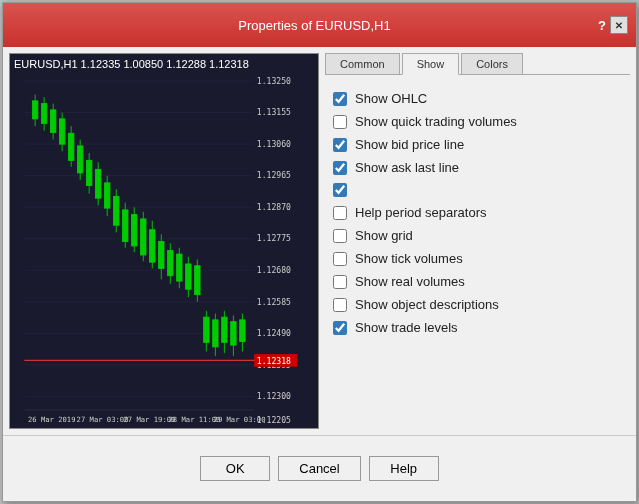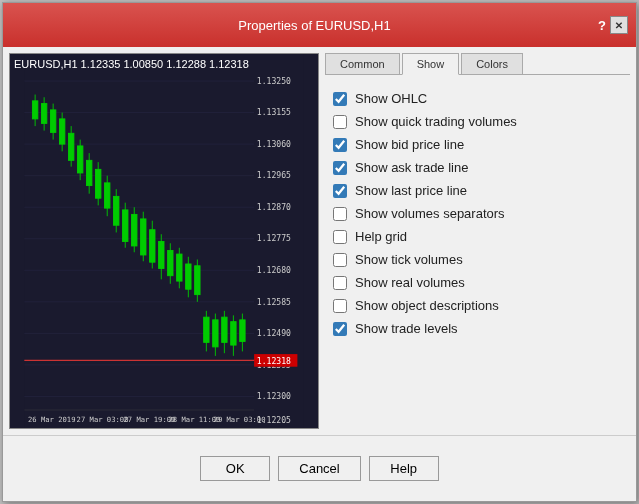--- a/index.html
+++ b/index.html
@@ -336,36 +336,35 @@
           <label class="option-label" for="opt1">Show quick trading volumes</label>
         </div>
 
         <div class="option-row">
           <input type="checkbox" checked="" id="opt2" style="">
           <label class="option-label" for="opt2">Show bid price line</label>
         </div>
 
         <div class="option-row">
           <input type="checkbox" checked="" id="opt3" style="">
-          <label class="option-label" for="opt3">Show ask trade line</label>
+          <label class="option-label" for="opt3">Show ask last line</label>
         </div>
 
         <div class="option-row">
           <input type="checkbox" checked="" id="opt4" style="">
-          <label class="option-label" for="opt4">Show last price line</label>
         </div>
 
         <div class="option-row">
           <input type="checkbox" id="opt5" style="">
-          <label class="option-label" for="opt5">Show volumes separators</label>
+          <label class="option-label" for="opt5">Help period separators</label>
         </div>
 
         <div class="option-row">
           <input type="checkbox" id="opt6" style="">
-          <label class="option-label" for="opt6">Help grid</label>
+          <label class="option-label" for="opt6">Show grid</label>
         </div>
 
         <div class="option-row">
           <input type="checkbox" id="opt7" style="">
           <label class="option-label" for="opt7">Show tick volumes</label>
         </div>
 
         <div class="option-row">
           <input type="checkbox" id="opt8" style="">
           <label class="option-label" for="opt8">Show real volumes</label>

